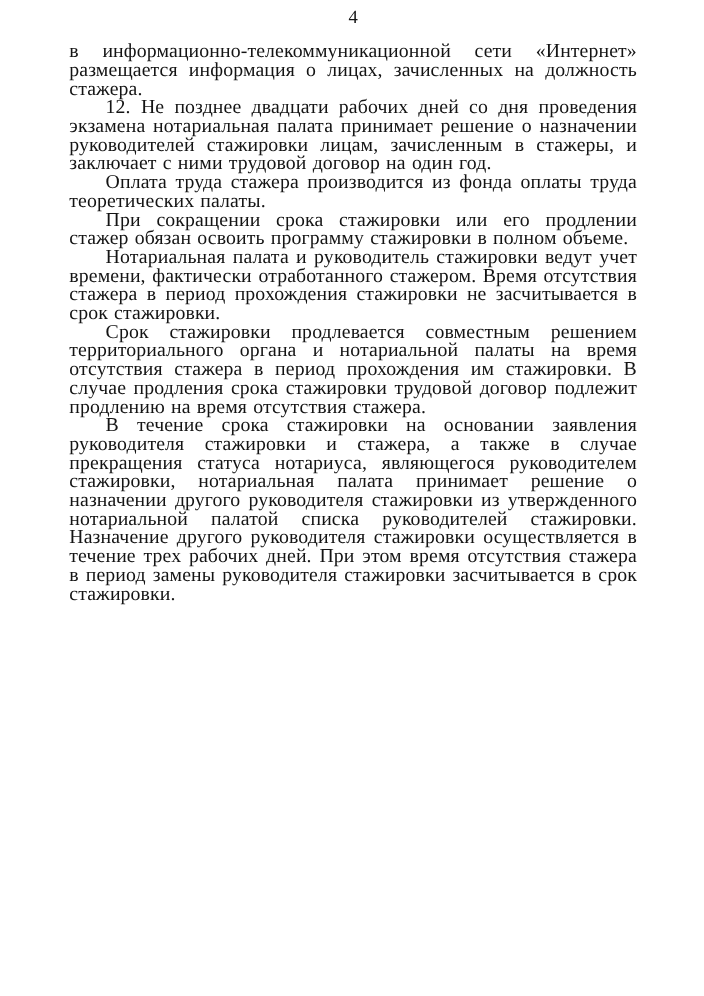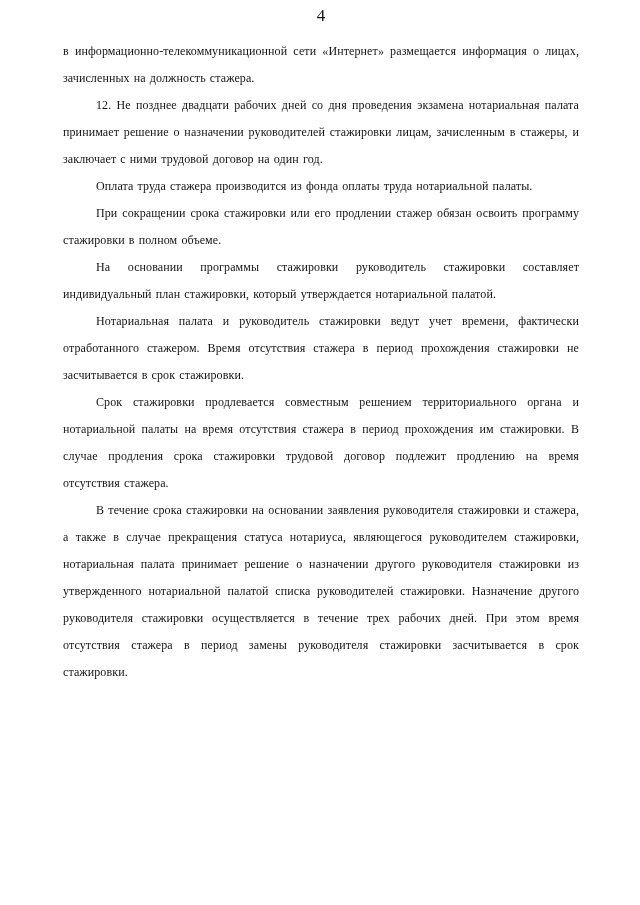--- a/index.html
+++ b/index.html
@@ -22,40 +22,39 @@
     background: #ffffff;
   }
   .page-number {
     text-align: center;
     font-size: 17px;
     line-height: 21px;
     margin: 0 0 12px 0;
   }
   .body-text p {
     margin: 0;
-    font-size: 12px;
-    line-height: 27px;
+    font-size: 18px;
+    line-height: 17px;
     text-align: justify;
     text-indent: 33px;
     word-spacing: 1px;
     letter-spacing: 0.1px;
   }
   .body-text p.continuation {
     text-indent: 0;
   }
 </style>
 </head>
 <body>
 
 <div class="page">
   <div class="page-number">4</div>
 
   <div class="body-text">
     <p class="continuation">в информационно-телекоммуникационной сети «Интернет» размещается информация о лицах, зачисленных на должность стажера.</p>
     <p>12. Не позднее двадцати рабочих дней со дня проведения экзамена нотариальная палата принимает решение о назначении руководителей стажировки лицам, зачисленным в стажеры, и заключает с ними трудовой договор на один год.</p>
-    <p>Оплата труда стажера производится из фонда оплаты труда нотариальной палаты.</p>
+    <p>Оплата труда стажера производится из фонда оплаты труда теоретических палаты.</p>
     <p>При сокращении срока стажировки или его продлении стажер обязан освоить программу стажировки в полном объеме.</p>
-    <p>На основании программы стажировки руководитель стажировки составляет индивидуальный план стажировки, который утверждается нотариальной палатой.</p>
     <p>Нотариальная палата и руководитель стажировки ведут учет времени, фактически отработанного стажером. Время отсутствия стажера в период прохождения стажировки не засчитывается в срок стажировки.</p>
     <p>Срок стажировки продлевается совместным решением территориального органа и нотариальной палаты на время отсутствия стажера в период прохождения им стажировки. В случае продления срока стажировки трудовой договор подлежит продлению на время отсутствия стажера.</p>
     <p>В течение срока стажировки на основании заявления руководителя стажировки и стажера, а также в случае прекращения статуса нотариуса, являющегося руководителем стажировки, нотариальная палата принимает решение о назначении другого руководителя стажировки из утвержденного нотариальной палатой списка руководителей стажировки. Назначение другого руководителя стажировки осуществляется в течение трех рабочих дней. При этом время отсутствия стажера в период замены руководителя стажировки засчитывается в срок стажировки.</p>
   </div>
 </div>
 
 </body></html>

